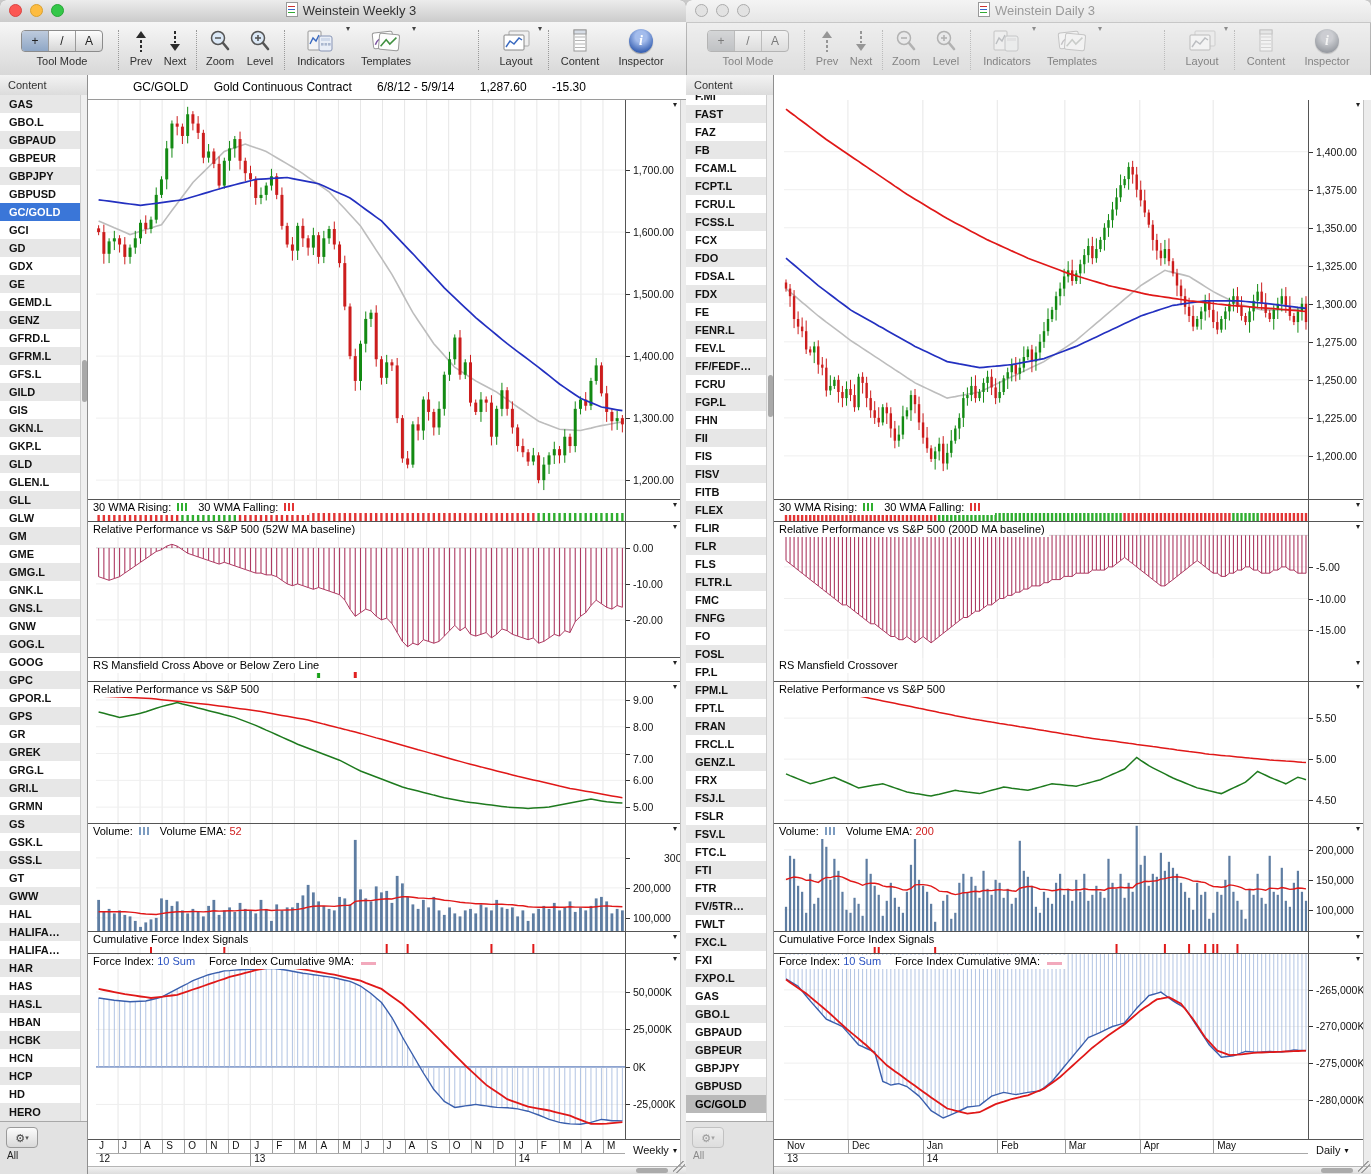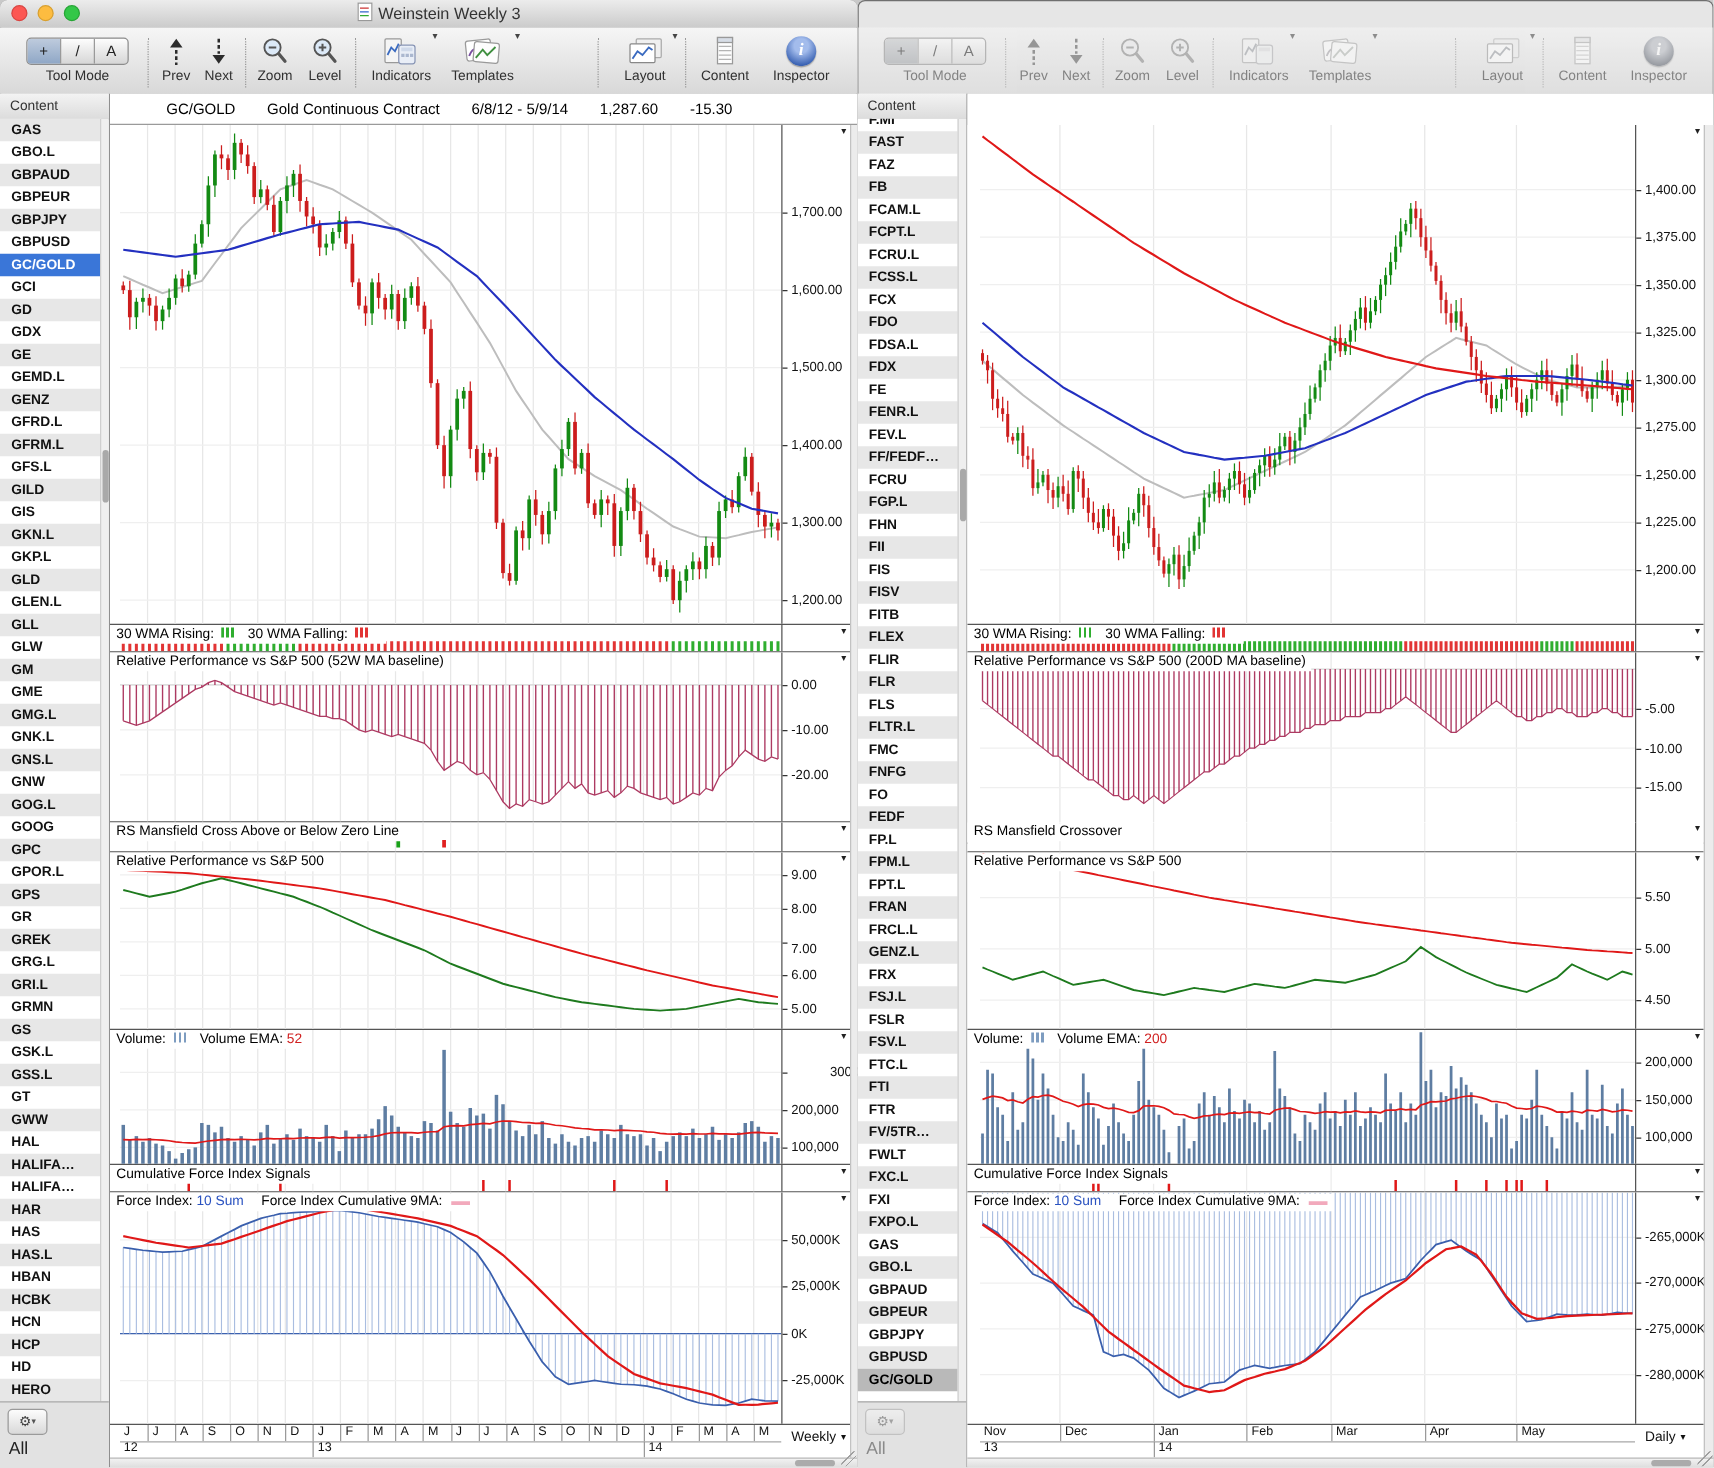--- a/index.html
+++ b/index.html
@@ -63,21 +63,21 @@
   .sb-scroll{position:absolute;right:0;top:20px;width:7px;height:1026px;background:#efefef;
              border-left:1px solid #cfcfcf;box-sizing:border-box;}
   .sb-thumb{position:absolute;left:1px;width:5px;height:42px;border-radius:3px;background:#a9a9a9;}
   .sb-footer{position:absolute;left:0;bottom:0;width:100%;height:53px;background:#e2e2e2;
              border-top:1px solid #a8a8a8;box-sizing:border-box;}
   .gear-btn{position:absolute;left:6px;top:5px;width:30px;height:19px;border:1px solid #9a9a9a;
             border-radius:4px;background:linear-gradient(#fcfcfc,#d9d9d9);text-align:center;}
   #w1 .gear-btn{opacity:.45;}
   .gear::after{content:"⚙";font-size:11px;line-height:18px;color:#444;}
   .gcaret2{font-size:7px;color:#555;vertical-align:2px;}
-  .all-label{position:absolute;left:7px;top:28px;font-size:14px;color:#222;}
+  .all-label{position:absolute;left:7px;top:28px;font-size:10px;color:#222;}
   #w1 .all-label{color:#8a8a8a;}
 
   
   .main{position:absolute;left:88px;top:75px;right:0;bottom:0;background:#fff;}
   .chart-header{position:absolute;left:0;top:0;right:0;height:25px;border-bottom:1px solid #9a9a9a;
                 box-sizing:border-box;font-size:12px;line-height:24px;white-space:nowrap;
                 padding-left:45px;}
   .chart-header span{margin-right:22px;}
   .panel{position:absolute;left:0;box-sizing:border-box;border-bottom:1px solid #555;background:#fff;}
   #w0 .panel{width:592px;} #w1 .panel{width:589px;}
@@ -1284,20 +1284,28 @@
       </div>
       <div class="vstrip"></div>
       <div class="hscroll">
           <span class="hthumb"></span>
         </div>
     </div>
     <div class="grip"></div>
   </div>
 
   <div class="window" id="w1">
+    <div class="titlebar">
+      <div class="traffic">
+        <span class="tb"></span>
+        <span class="tb"></span>
+        <span class="tb"></span>
+      </div>
+      <div class="wtitle"><span class="doc-icon"></span><span>Weinstein Daily 3</span></div>
+    </div>
 
     <div class="toolbar">
       <div class="titem" style="left:12px;width:100px">
         <div class="ticon">
             <span class="seg">
           <span class="seg-btn sel">+</span>
           <span class="seg-btn">/</span>
           <span class="seg-btn">A</span>
         </span>
           </div>
@@ -1438,21 +1446,21 @@
           <div class="sb-item">FISV</div>
           <div class="sb-item">FITB</div>
           <div class="sb-item">FLEX</div>
           <div class="sb-item">FLIR</div>
           <div class="sb-item">FLR</div>
           <div class="sb-item">FLS</div>
           <div class="sb-item">FLTR.L</div>
           <div class="sb-item">FMC</div>
           <div class="sb-item">FNFG</div>
           <div class="sb-item">FO</div>
-          <div class="sb-item">FEDF</div>
+          <div class="sb-item">FOSL</div>
           <div class="sb-item">FP.L</div>
           <div class="sb-item">FPM.L</div>
           <div class="sb-item">FPT.L</div>
           <div class="sb-item">FRAN</div>
           <div class="sb-item">FRCL.L</div>
           <div class="sb-item">GENZ.L</div>
           <div class="sb-item">FRX</div>
           <div class="sb-item">FSJ.L</div>
           <div class="sb-item">FSLR</div>
           <div class="sb-item">FSV.L</div>

